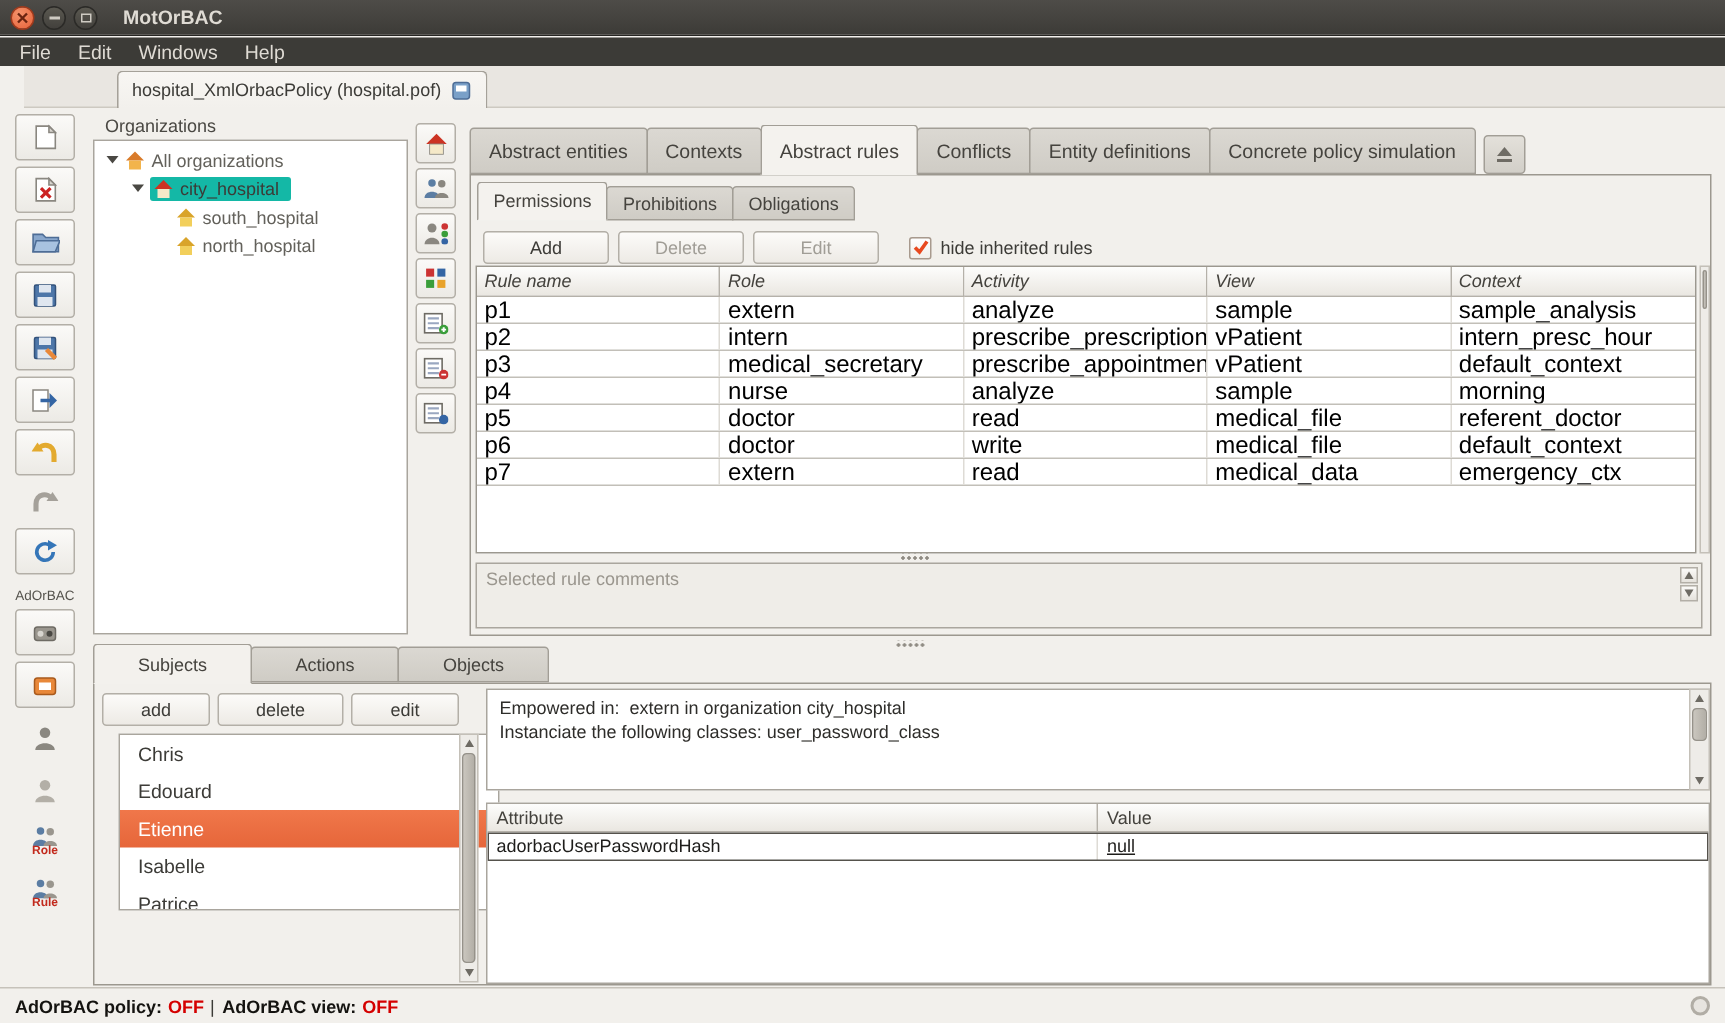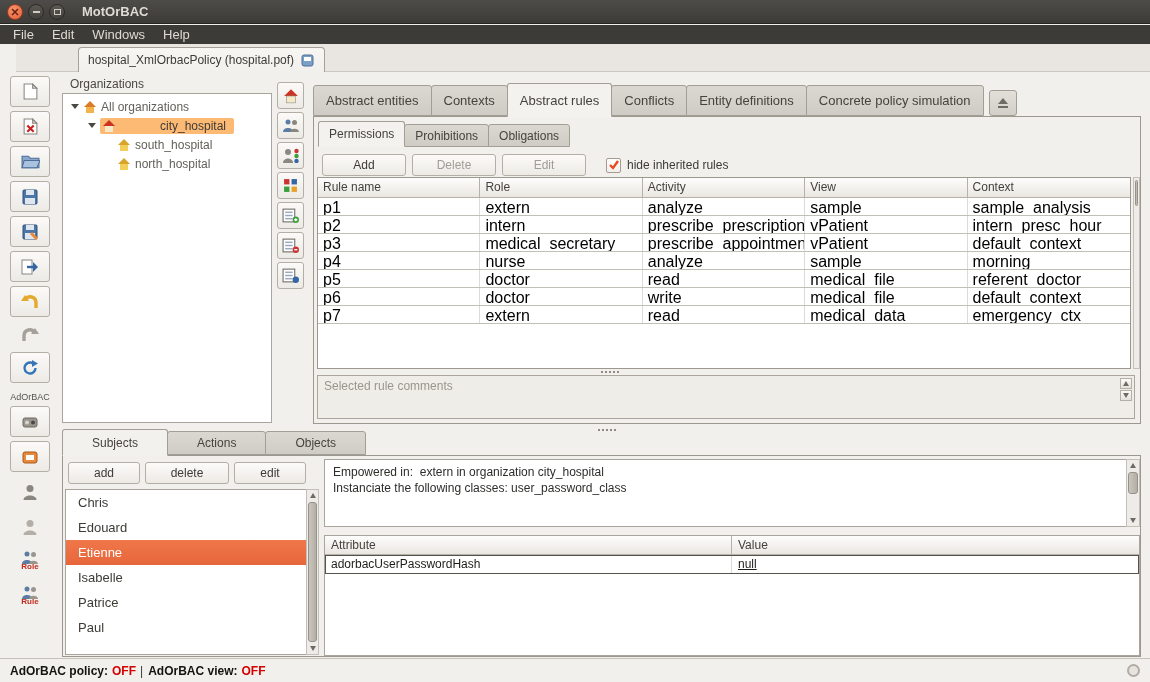--- a/index.html
+++ b/index.html
@@ -46,22 +46,22 @@
     font-size:9px; color:#55534d; }
   .stamp-label { font-size:8px; font-weight:bold; color:#c22a1d; line-height:8px; margin-top:-1px; }
 
   
   .org-title { position:absolute; left:70px; top:77px; font-size:12px; color:#4a4843; }
   .org-tree { position:absolute; left:62px; top:93px; width:210px; height:330px;
     background:#fff; border:1px solid #a9a59d; padding-top:3px; }
   .tree-row { height:19px; display:flex; align-items:center; font-size:12px; color:#63615b; }
   .expander { width:0; height:0; border-left:4px solid transparent; border-right:4px solid transparent;
     border-top:5px solid #4a4843; margin-right:4px; }
-  .tree-sel { display:flex; align-items:center; background:#fdba74; border-radius:2px;
-    padding:1px 8px 1px 2px; color:#3c3b37;gap:40px; }
+  .tree-sel { display:flex; align-items:center; background:#14b8a6; border-radius:2px;
+    padding:1px 8px 1px 2px; color:#3c3b37; }
   .house { display:inline-flex; margin-right:4px; }
 
   
   .mid-btn { position:absolute; left:277px; width:27px; height:27px;
     background:linear-gradient(#fbfaf8,#eceae5); border:1px solid #b3afa7; border-radius:3px;
     display:flex; align-items:center; justify-content:center; }
 
   
   .main-tabbar { position:absolute; left:313px; top:82px; height:34px; display:flex; align-items:flex-end; }
   .main-tab { height:31px; display:flex; align-items:center; padding:0 12px;
@@ -84,21 +84,21 @@
   .gtk-btn { width:84px; height:22px; background:linear-gradient(#fcfbf9,#edeae5);
     border:1px solid #b3afa7; border-radius:3px; font-size:12px; color:#3c3b37;
     text-align:center; line-height:20px; }
   .gtk-btn.disabled { color:#a09d96; }
   .checkbox-field { display:flex; align-items:center; gap:6px; margin-left:14px; }
   .checkbox { width:15px; height:15px; background:linear-gradient(#fefefe,#f1efeb);
     border:1px solid #a89a8e; border-radius:2px; display:flex; align-items:center; justify-content:center; }
 
   .rules-table-wrap { position:absolute; left:3px; top:60px; width:814px; height:192px;
     background:#fff; border:1px solid #9c988f; overflow:hidden; }
-  .rt-header { display:flex; height:20px; }
+  .rt-header { display:flex; height:20px;font-style:italic; }
   .rt-hcell { width:20%; background:linear-gradient(#fdfdfc,#eae7e1);
     border-right:1px solid #b5b1a9; border-bottom:1px solid #b5b1a9;
     padding:2px 0 0 5px; font-size:12px; color:#44423d; overflow:hidden; white-space:nowrap; }
   .rt-hcell:last-child { border-right:none; }
   .rt-row { display:flex; height:18px; border-bottom:1px solid #c2bfb8; }
   .rt-cell { width:20%; padding:1px 0 0 5px; font-size:16px; color:#000000;
     border-right:1px solid #dedbd5; overflow:hidden; white-space:nowrap; }
   .rt-cell:last-child { border-right:none; }
 
   .comments-box { position:absolute; left:3px; top:258px; width:818px; height:44px;
@@ -127,21 +127,21 @@
     background:linear-gradient(#dbd8d2,#cfccc5); border:1px solid #a29e96; margin-right:-1px;
     font-size:12px; color:#45433e; border-radius:3px 3px 0 0; }
   .entity-tab.selected { background:#f3f1ed; height:27px; border-bottom:1px solid #f3f1ed;
     margin-bottom:-1px; z-index:2; }
   .bottom-box { position:absolute; left:62px; top:455px; width:1079px; height:202px;
     border:1px solid #9c988f; background:#f2f0ec; }
 
   .subject-btn { position:absolute; top:6px; height:22px; background:linear-gradient(#fcfbf9,#edeae5);
     border:1px solid #b3afa7; border-radius:3px; font-size:12px; color:#3c3b37;
     text-align:center; line-height:20px; }
-  .subject-list { position:absolute; left:2px; top:33px; width:254px; height:166px;
+  .subject-list { position:absolute; left:16px; top:33px; width:254px; height:118px;
     background:#fff; border:1px solid #a9a59d; overflow:hidden; }
   .subj-item { height:25px; line-height:25px; padding-left:12px; font-size:13px; color:#3c3b37; }
   .subj-item.selected { background:linear-gradient(#f0774a,#e6663a); color:#fff; }
 
   .info-box { position:absolute; left:261px; top:3px; width:816px; height:68px;
     background:#fff; border:1px solid #a9a59d; padding:4px 8px; font-size:12px; color:#2e2d2a;
     line-height:16px; }
   .pre { white-space:pre-wrap; }
 
   .attr-table { position:absolute; left:261px; top:79px; width:816px; height:121px;

